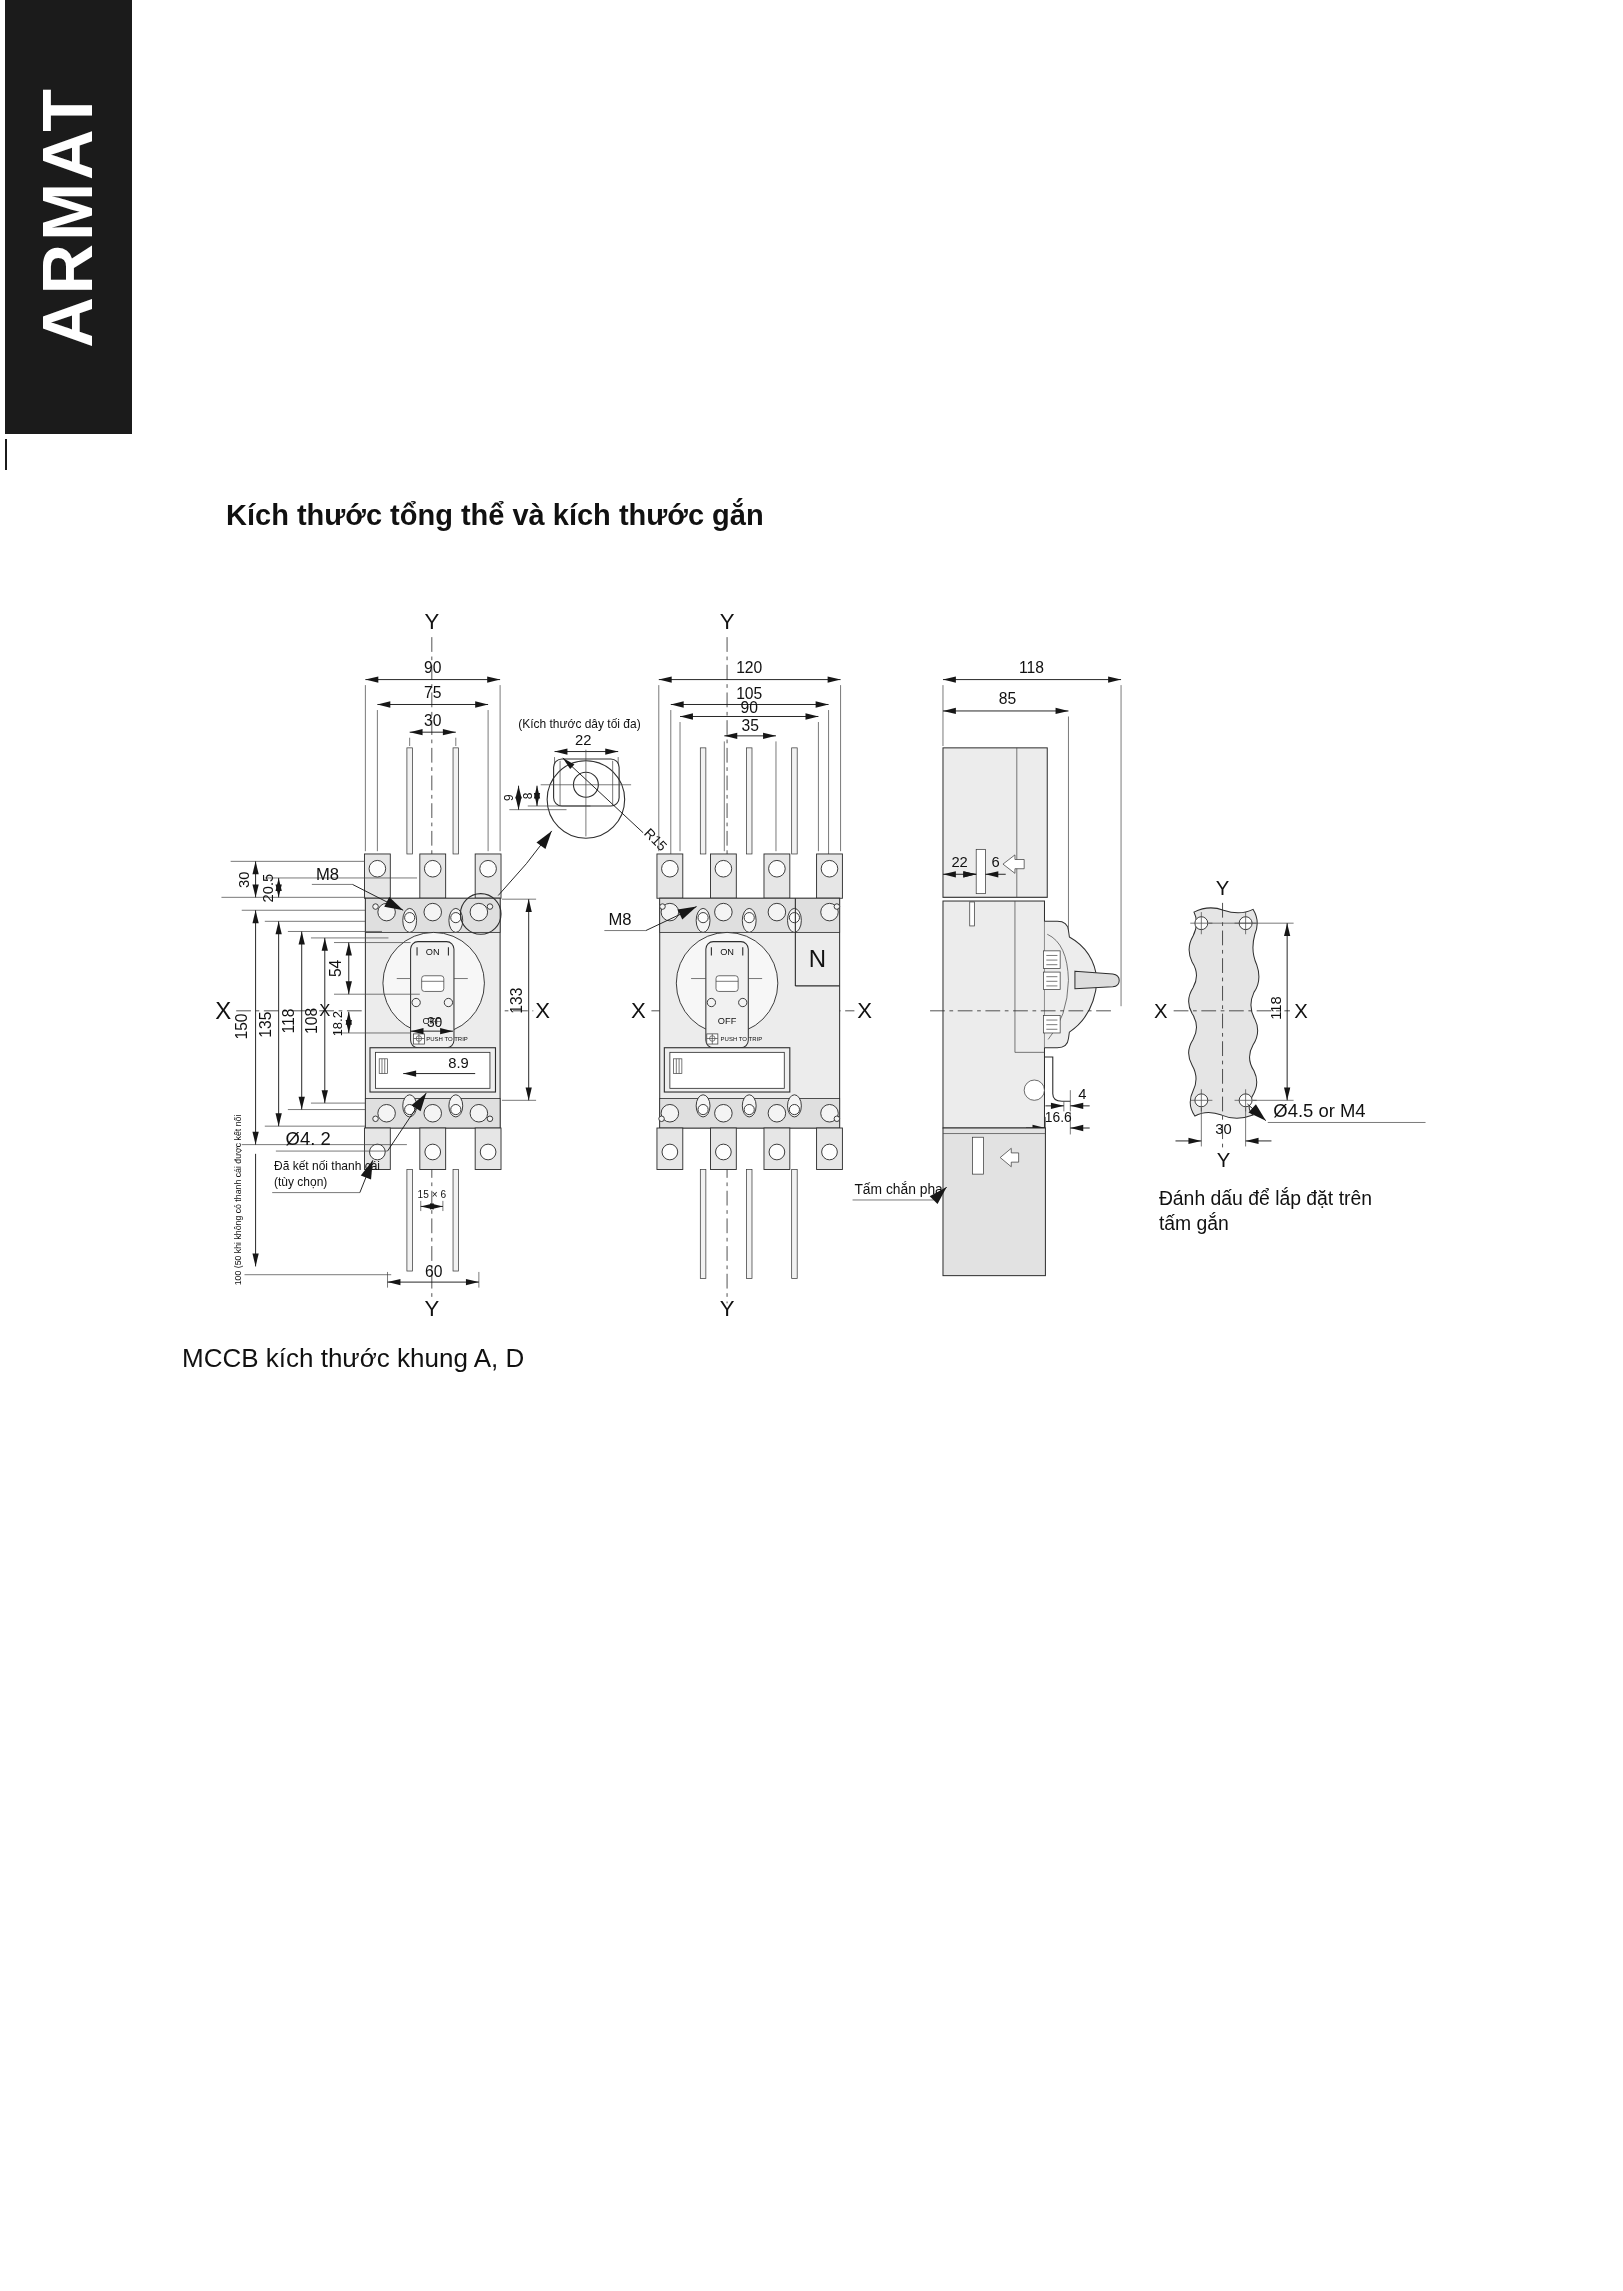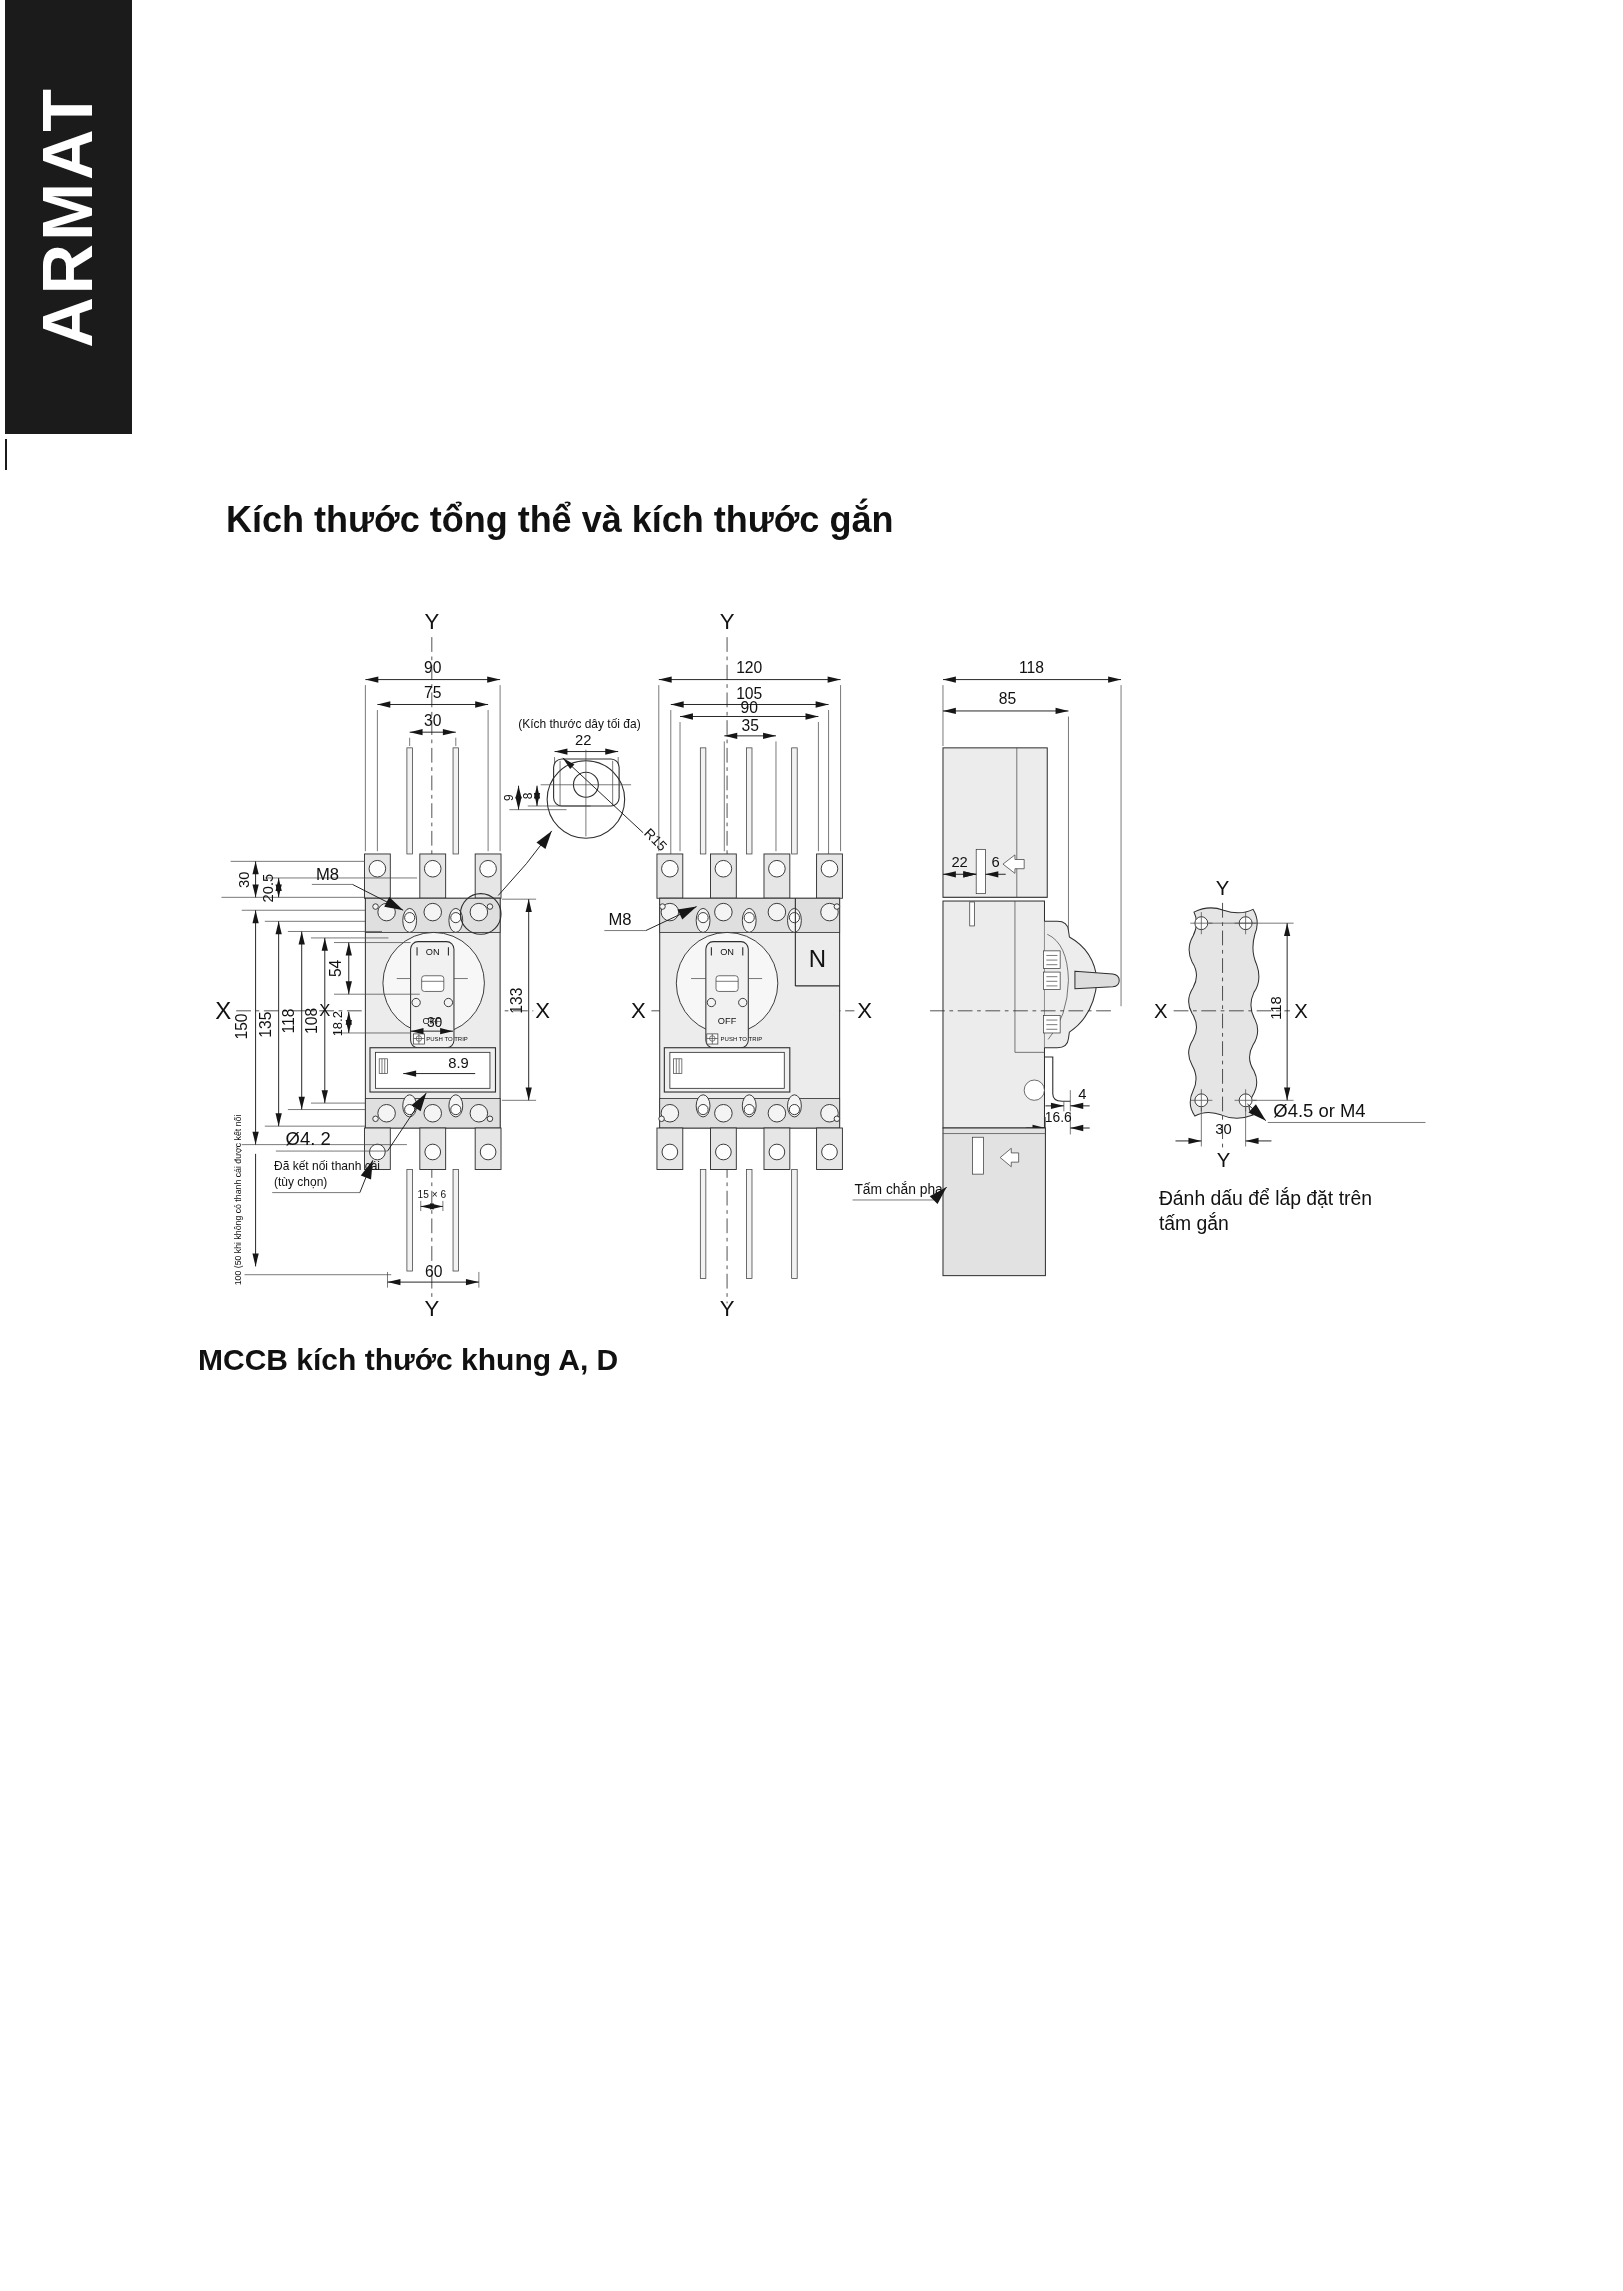--- a/index.html
+++ b/index.html
@@ -3,22 +3,22 @@
 <meta charset="utf-8">
 <style>
   html,body{margin:0;padding:0;background:#fff;}
   #page{position:relative;width:1623px;height:2292px;background:#ffffff;overflow:hidden;
         font-family:"Liberation Sans",sans-serif;color:#111;}
   #brand{position:absolute;left:4.6px;top:0;width:127px;height:434px;background:#1b1b1b;
          display:flex;align-items:center;justify-content:center;}
   #brand span{transform:rotate(-90deg);white-space:nowrap;color:#fff;font-size:70px;
               font-weight:600;letter-spacing:2.8px;}
   #brand-tick{position:absolute;left:4.6px;top:439px;width:2.8px;height:31px;background:#1b1b1b;}
-  #title{position:absolute;left:226px;top:499px;font-size:36px;font-weight:bold;}
-  #caption{position:absolute;left:198px;top:1343px;font-size:30px;font-weight:700;}
+  #title{position:absolute;left:226px;top:499px;font-size:29px;font-weight:bold;}
+  #caption{position:absolute;left:182px;top:1343px;font-size:26px;font-weight:400;}
   svg{position:absolute;left:0;top:0;}
   svg text{font-family:"Liberation Sans",sans-serif;fill:#111;}
   .t{font-size:17px;text-anchor:middle;}
   .t16{font-size:16px;text-anchor:middle;}
   .t15{font-size:15px;text-anchor:middle;}
   .t14{font-size:14px;text-anchor:middle;}
   .t13{font-size:13px;text-anchor:middle;}
   .t11{font-size:11px;text-anchor:middle;}
   .t10{font-size:10px;text-anchor:middle;}
   .t9{font-size:9.5px;text-anchor:middle;}

